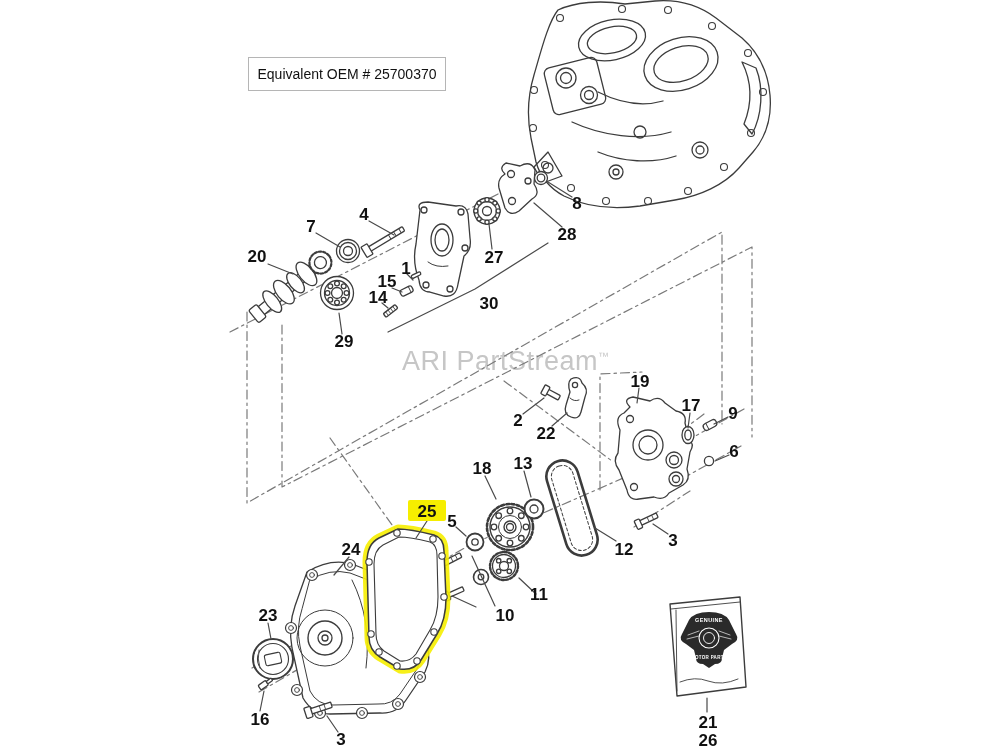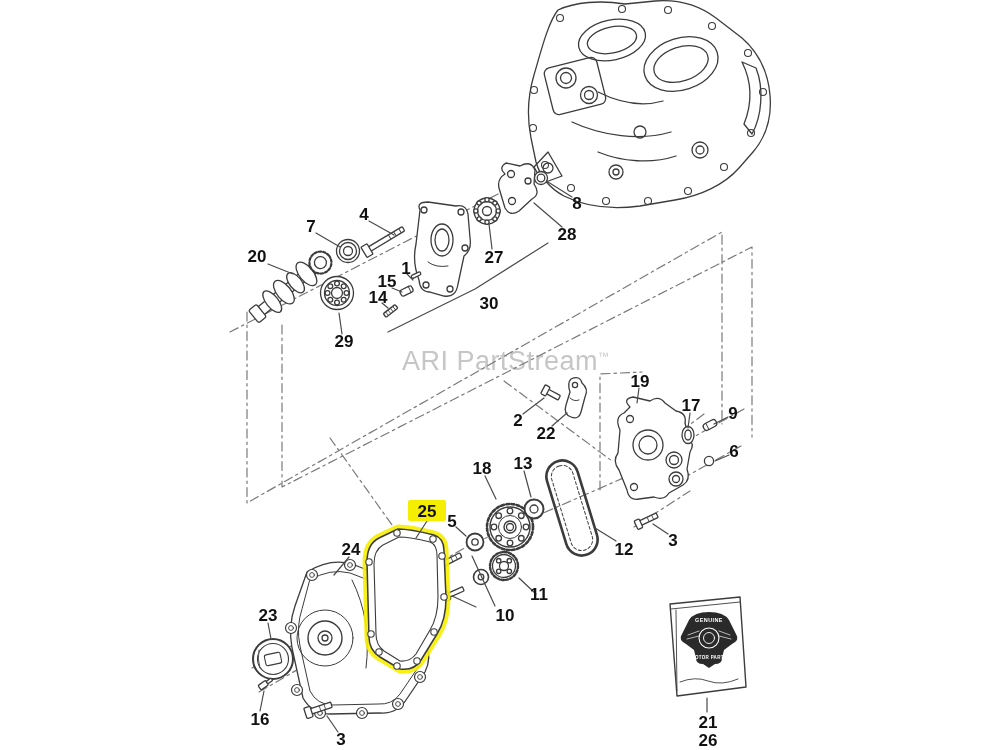--- a/index.html
+++ b/index.html
@@ -399,14 +399,17 @@
       <text class="callout" x="539" y="600">11</text>
       <text class="callout" x="351" y="555">24</text>
       <text class="callout" x="268" y="621">23</text>
       <text class="callout" x="260" y="725">16</text>
       <text class="callout" x="341" y="745">3</text>
       <text class="callout" x="708" y="728">21</text>
       <text class="callout" x="708" y="746">26</text>
     </g>
   </svg>
 
+  <div class="oem-box">
+    <span>Equivalent OEM # 25700370</span>
+  </div>
 
 </div>
 
 </body></html>

